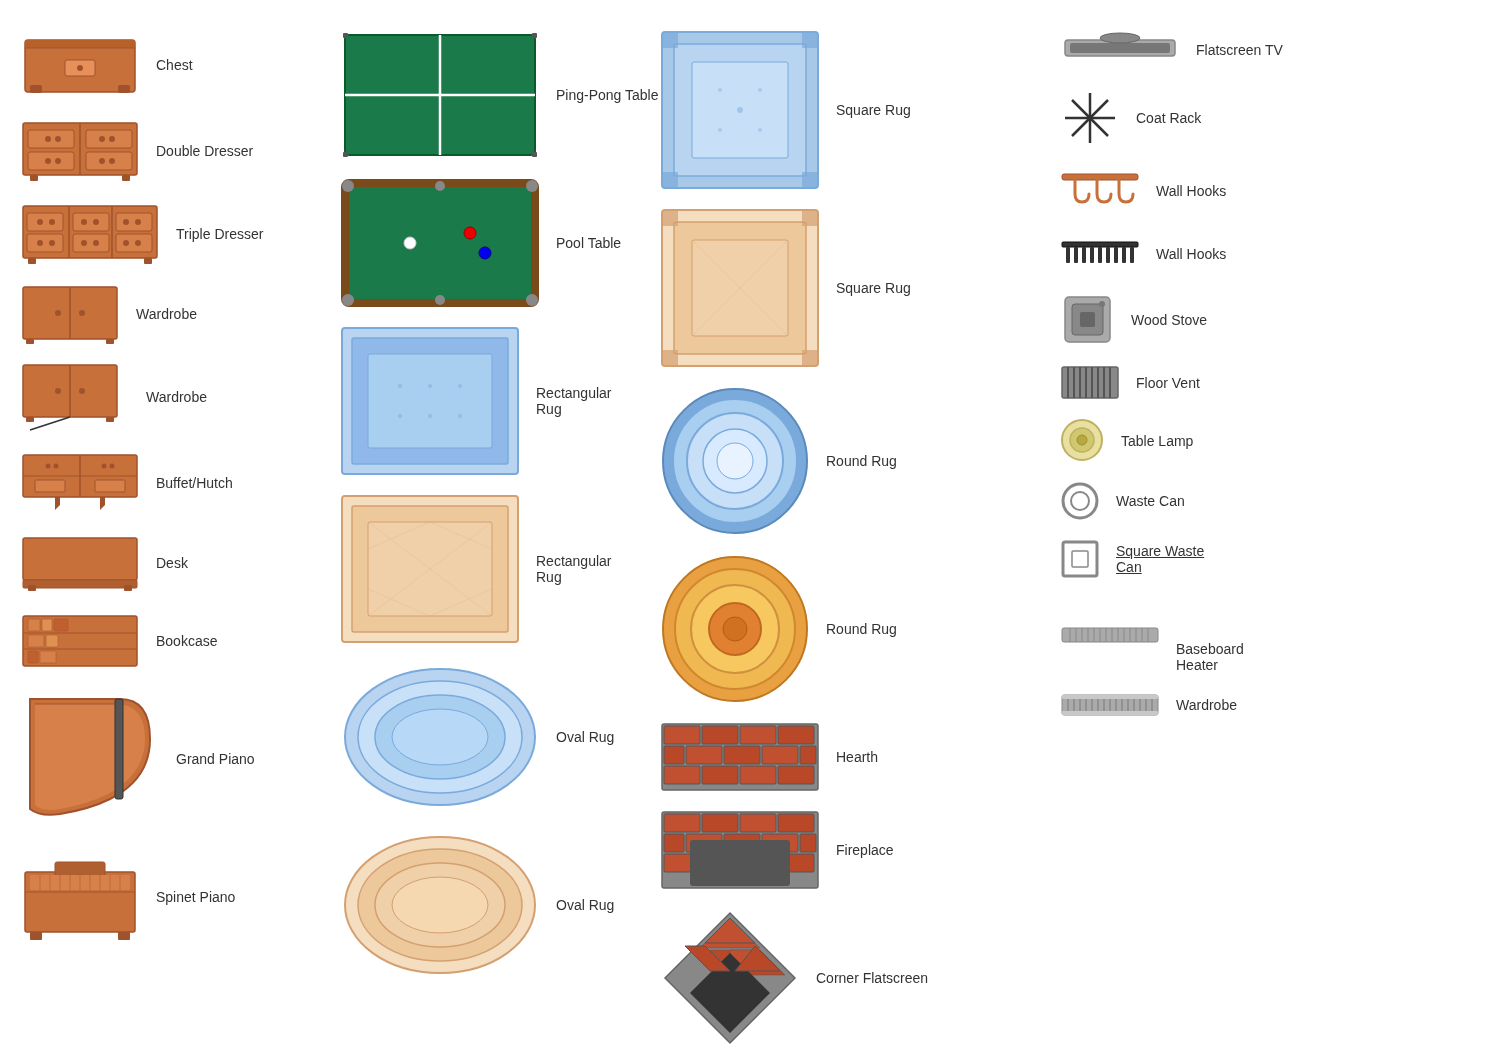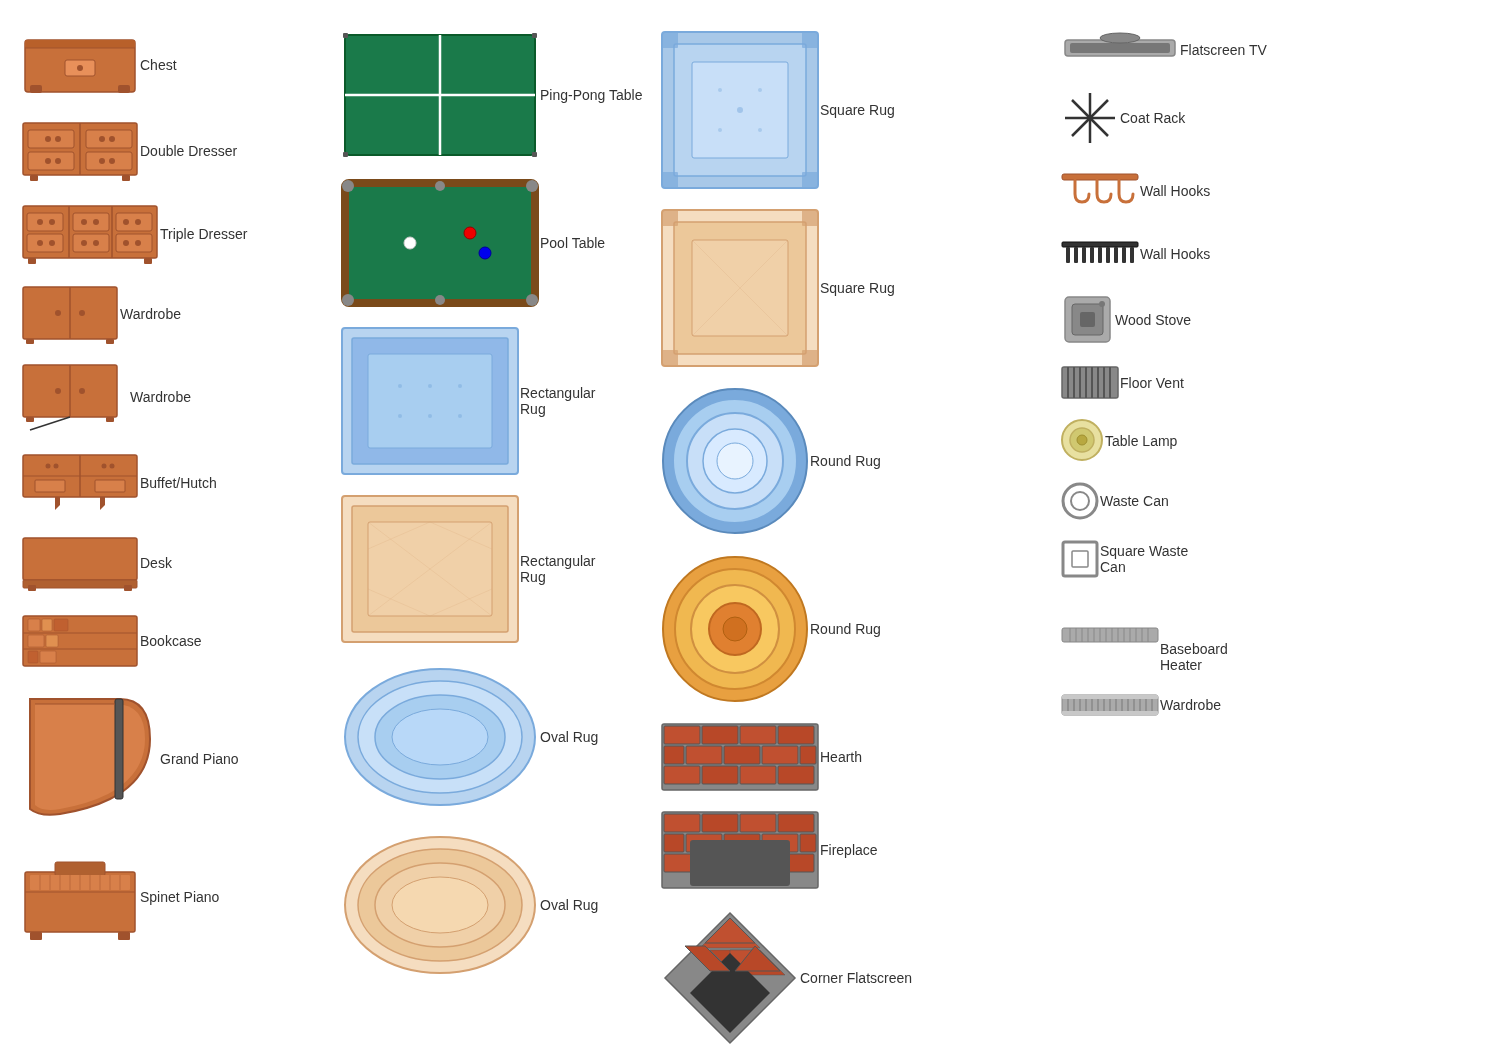--- a/index.html
+++ b/index.html
@@ -20,21 +20,21 @@
     }
     .column {
       display: flex;
       flex-direction: column;
       gap: 18px;
       padding: 10px 10px;
     }
     .item {
       display: flex;
       align-items: center;
-      gap: 0;
+      gap: 16px;
     }
     .item-label {
       font-size: 14px;
       color: #333;
       white-space: nowrap;
     }
     .icon-area {
       display: flex;
       align-items: center;
       justify-content: center;
@@ -584,21 +584,21 @@
       <span class="item-label">Waste Can</span>
     </div>
 
     <div class="item">
       <div class="icon-area">
         <svg width="40" height="40" viewBox="0 0 40 40">
           <rect x="3" y="3" width="34" height="34" rx="2" fill="none" stroke="#888" stroke-width="3"></rect>
           <rect x="12" y="12" width="16" height="16" rx="1" fill="none" stroke="#888" stroke-width="1.5"></rect>
         </svg>
       </div>
-      <span class="item-label" style="white-space:pre-line;">Square Waste
+      <span class="item-label" style="white-space:pre-line;text-decoration:underline;">Square Waste
 Can</span>
     </div>
 
     <div class="item">
       <div class="icon-area">
         <svg width="100" height="20" viewBox="0 0 100 20">
           <rect x="2" y="3" width="96" height="14" rx="2" fill="#aaa" stroke="#888" stroke-width="1"></rect>
           <line x1="10" y1="3" x2="10" y2="17" stroke="#888" stroke-width="1"></line>
           <line x1="16" y1="3" x2="16" y2="17" stroke="#888" stroke-width="1"></line>
           <line x1="22" y1="3" x2="22" y2="17" stroke="#888" stroke-width="1"></line>

